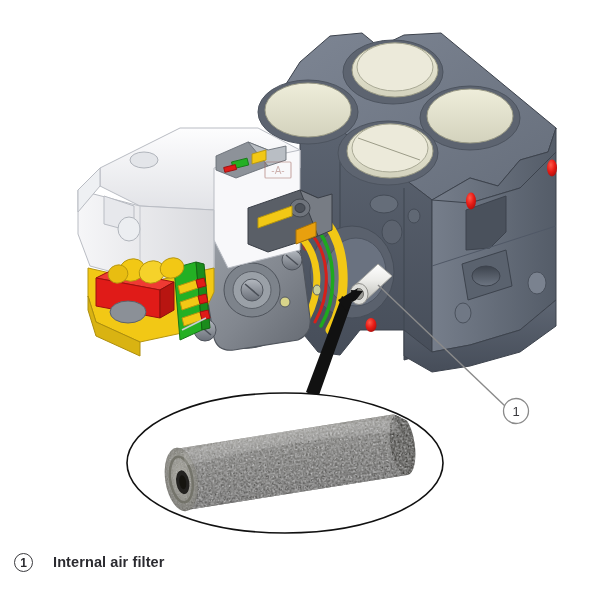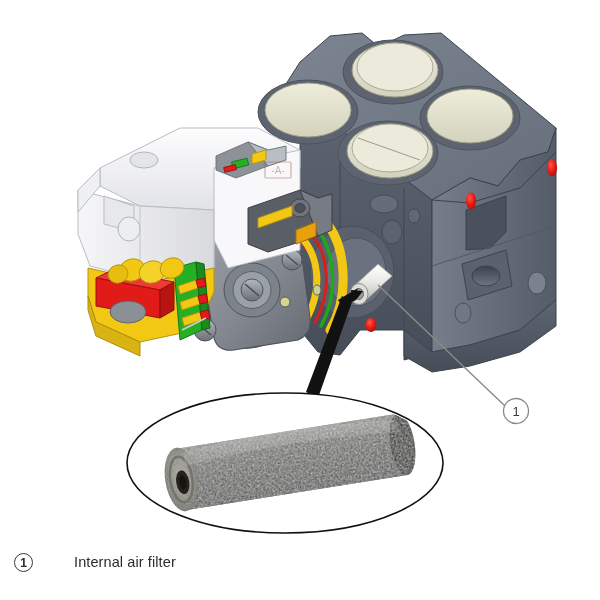--- a/index.html
+++ b/index.html
@@ -45,23 +45,23 @@
     border-radius: 50%;
     color: #2a2a2e;
     font-size: 12px;
     line-height: 19px;
     text-align: center;
     font-weight: 600;
     box-sizing: border-box;
     flex: none;
   }
   .legend-text {
-    margin-left: 41px;
+    margin-left: 20px;
     font-size: 14.5px;
-    font-weight: 400;
+    font-weight: 700;
     color: #2b2b30;
     letter-spacing: .1px;
     white-space: nowrap;
   }
 </style>
 </head>
 <body>
 
 <div id="figure">
 

